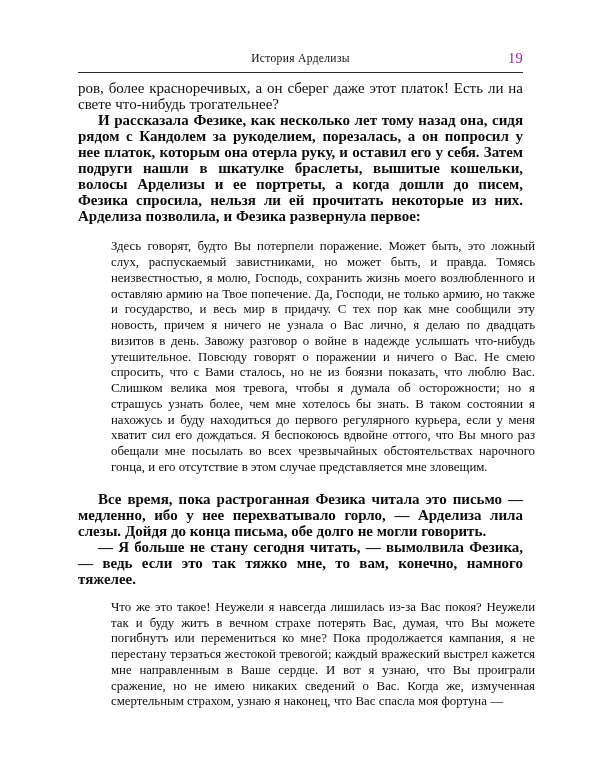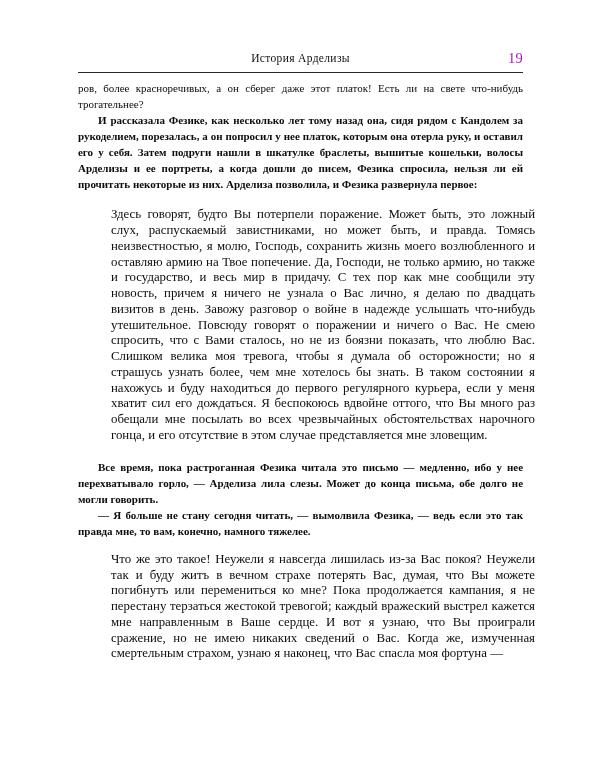--- a/index.html
+++ b/index.html
@@ -60,21 +60,21 @@
   
   .textblock {
     position: absolute;
     left: 78px;
     top: 80px;
     width: 445px;
   }
 
   p {
     margin: 0;
-    font-size: 11px;
+    font-size: 15px;
     line-height: 16.05px;
     text-align: justify;
     text-justify: inter-word;
     letter-spacing: -0.02px;
     word-spacing: 0.15px;
     hyphens: manual;
   }
 
   p.flush { text-indent: 0; }
   p.indent { text-indent: 20px; font-weight: bold; }
@@ -108,23 +108,23 @@
   <div class="textblock">
 
     <p class="flush">ров, более красноречивых, а он сберег даже этот платок! Есть ли на свете что-нибудь трогательнее?</p>
 
     <p class="indent">И рассказала Фезике, как несколько лет тому назад она, сидя рядом с Кандолем за рукоделием, порезалась, а он попросил у нее платок, которым она отерла руку, и оставил его у себя. Затем подруги нашли в шкатулке браслеты, вышитые кошельки, волосы Арделизы и ее портреты, а когда дошли до писем, Фезика спросила, нельзя ли ей прочитать некоторые из них. Арделиза позволила, и Фезика развернула первое:</p>
 
     <div class="letter gap-before gap-after">
       <p class="flush">Здесь говорят, будто Вы потерпели поражение. Может быть, это ложный слух, распускаемый завистниками, но может быть, и правда. Томясь неизвестностью, я молю, Господь, сохранить жизнь моего возлюбленного и оставляю армию на Твое попечение. Да, Господи, не только армию, но также и государство, и весь мир в придачу. С тех пор как мне сообщили эту новость, причем я ничего не узнала о Вас лично, я делаю по двадцать визитов в день. Завожу разговор о войне в надежде услышать что-нибудь утешительное. Повсюду говорят о поражении и ничего о Вас. Не смею спросить, что с Вами сталось, но не из боязни показать, что люблю Вас. Слишком велика моя тревога, чтобы я думала об осторожности; но я страшусь узнать более, чем мне хотелось бы знать. В таком состоянии я нахожусь и буду находиться до первого регулярного курьера, если у меня хватит сил его дождаться. Я беспокоюсь вдвойне оттого, что Вы много раз обещали мне посылать во всех чрезвычайных обстоятельствах нарочного гонца, и его отсутствие в этом случае представляется мне зловещим.</p>
     </div>
 
-    <p class="indent">Все время, пока растроганная Фезика читала это письмо — медленно, ибо у нее перехватывало горло, — Арделиза лила слезы. Может до конца письма, обе долго не могли говорить.</p>
+    <p class="indent">Все время, пока растроганная Фезика читала это письмо — медленно, ибо у нее перехватывало горло, — Арделиза лила слезы. Дойдя до конца письма, обе долго не могли говорить.</p>
 
-    <p class="indent">— Я больше не стану сегодня читать, — вымолвила Фезика, — ведь если это так правда мне, то вам, конечно, намного тяжелее.</p>
+    <p class="indent">— Я больше не стану сегодня читать, — вымолвила Фезика, — ведь если это так тяжко мне, то вам, конечно, намного тяжелее.</p>
 
 
 
     <div class="letter gap-small-before">
       <p class="flush">Что же это такое! Неужели я навсегда лишилась из-за Вас покоя? Неужели так и буду житъ в вечном страхе потерять Вас, думая, что Вы можете погибнутъ или перемениться ко мне? Пока продолжается кампания, я не перестану терзаться жестокой тревогой; каждый вражеский выстрел кажется мне направленным в Ваше сердце. И вот я узнаю, что Вы проиграли сражение, но не имею никаких сведений о Вас. Когда же, измученная смертельным страхом, узнаю я наконец, что Вас спасла моя фортуна —</p>
     </div>
 
   </div>
 </div>
 

